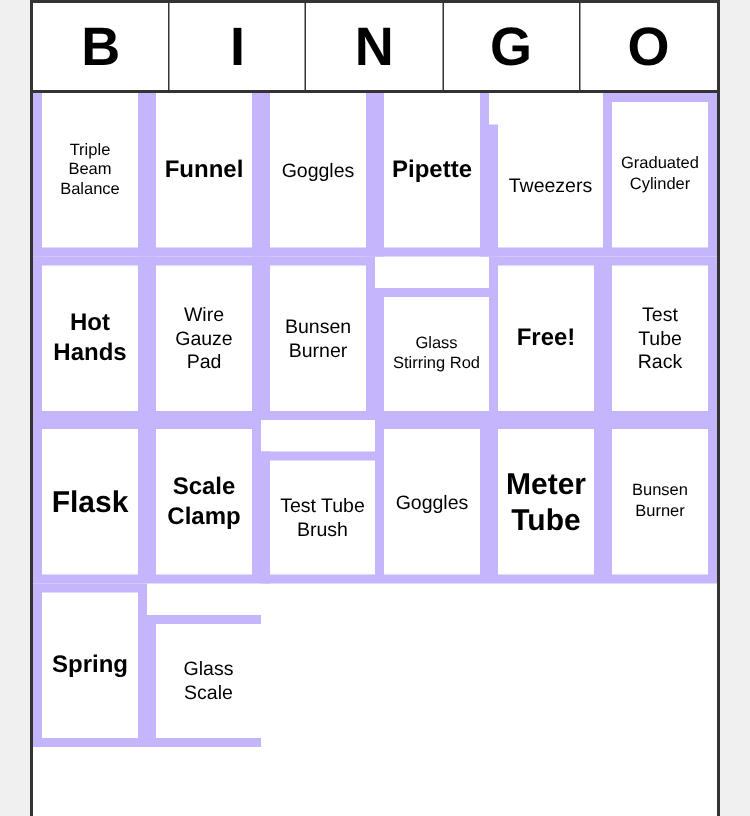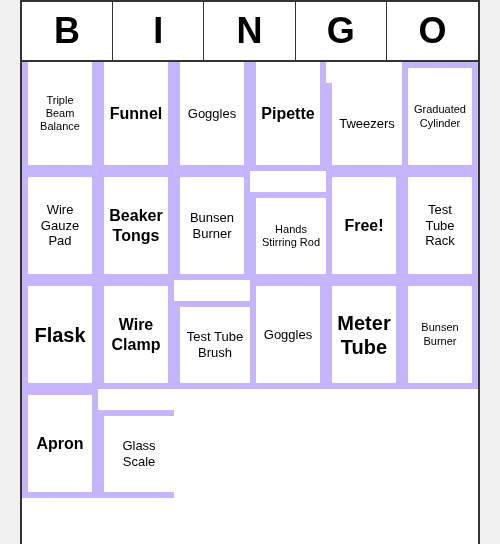--- a/index.html
+++ b/index.html
@@ -99,28 +99,28 @@
       <div class="bingo-header-cell">G</div>
       <div class="bingo-header-cell">O</div>
     </div>
   <div class="bingo-grid">
   <div class="bingo-cell small-text">Triple Beam Balance</div>
       <div class="bingo-cell medium-text">Funnel</div>
       <div class="bingo-cell">Goggles</div>
       <div class="bingo-cell medium-text">Pipette</div>
       <div class="bingo-cell">Tweezers</div>
       <div class="bingo-cell small-text">Graduated Cylinder</div>
+      <div class="bingo-cell medium-text">Hot Hands</div>
       <div class="bingo-cell">Wire Gauze Pad</div>
-      <div class="bingo-cell medium-text">Beaker Tongs</div>
       <div class="bingo-cell">Bunsen Burner</div>
-      <div class="bingo-cell small-text">Hands Stirring Rod</div>
+      <div class="bingo-cell small-text">Glass Stirring Rod</div>
       <div class="bingo-cell free">Free!</div>
       <div class="bingo-cell">Test Tube Rack</div>
       <div class="bingo-cell large-text">Flask</div>
-      <div class="bingo-cell medium-text">Wire Clamp</div>
+      <div class="bingo-cell medium-text">Scale Clamp</div>
       <div class="bingo-cell">Test Tube Brush</div>
       <div class="bingo-cell">Goggles</div>
       <div class="bingo-cell large-text">Meter Tube</div>
       <div class="bingo-cell small-text">Bunsen Burner</div>
-      <div class="bingo-cell medium-text">Apron</div>
+      <div class="bingo-cell medium-text">Spring</div>
       <div class="bingo-cell">Glass Scale</div>
     </div>
 </div>
 
 </body></html>

